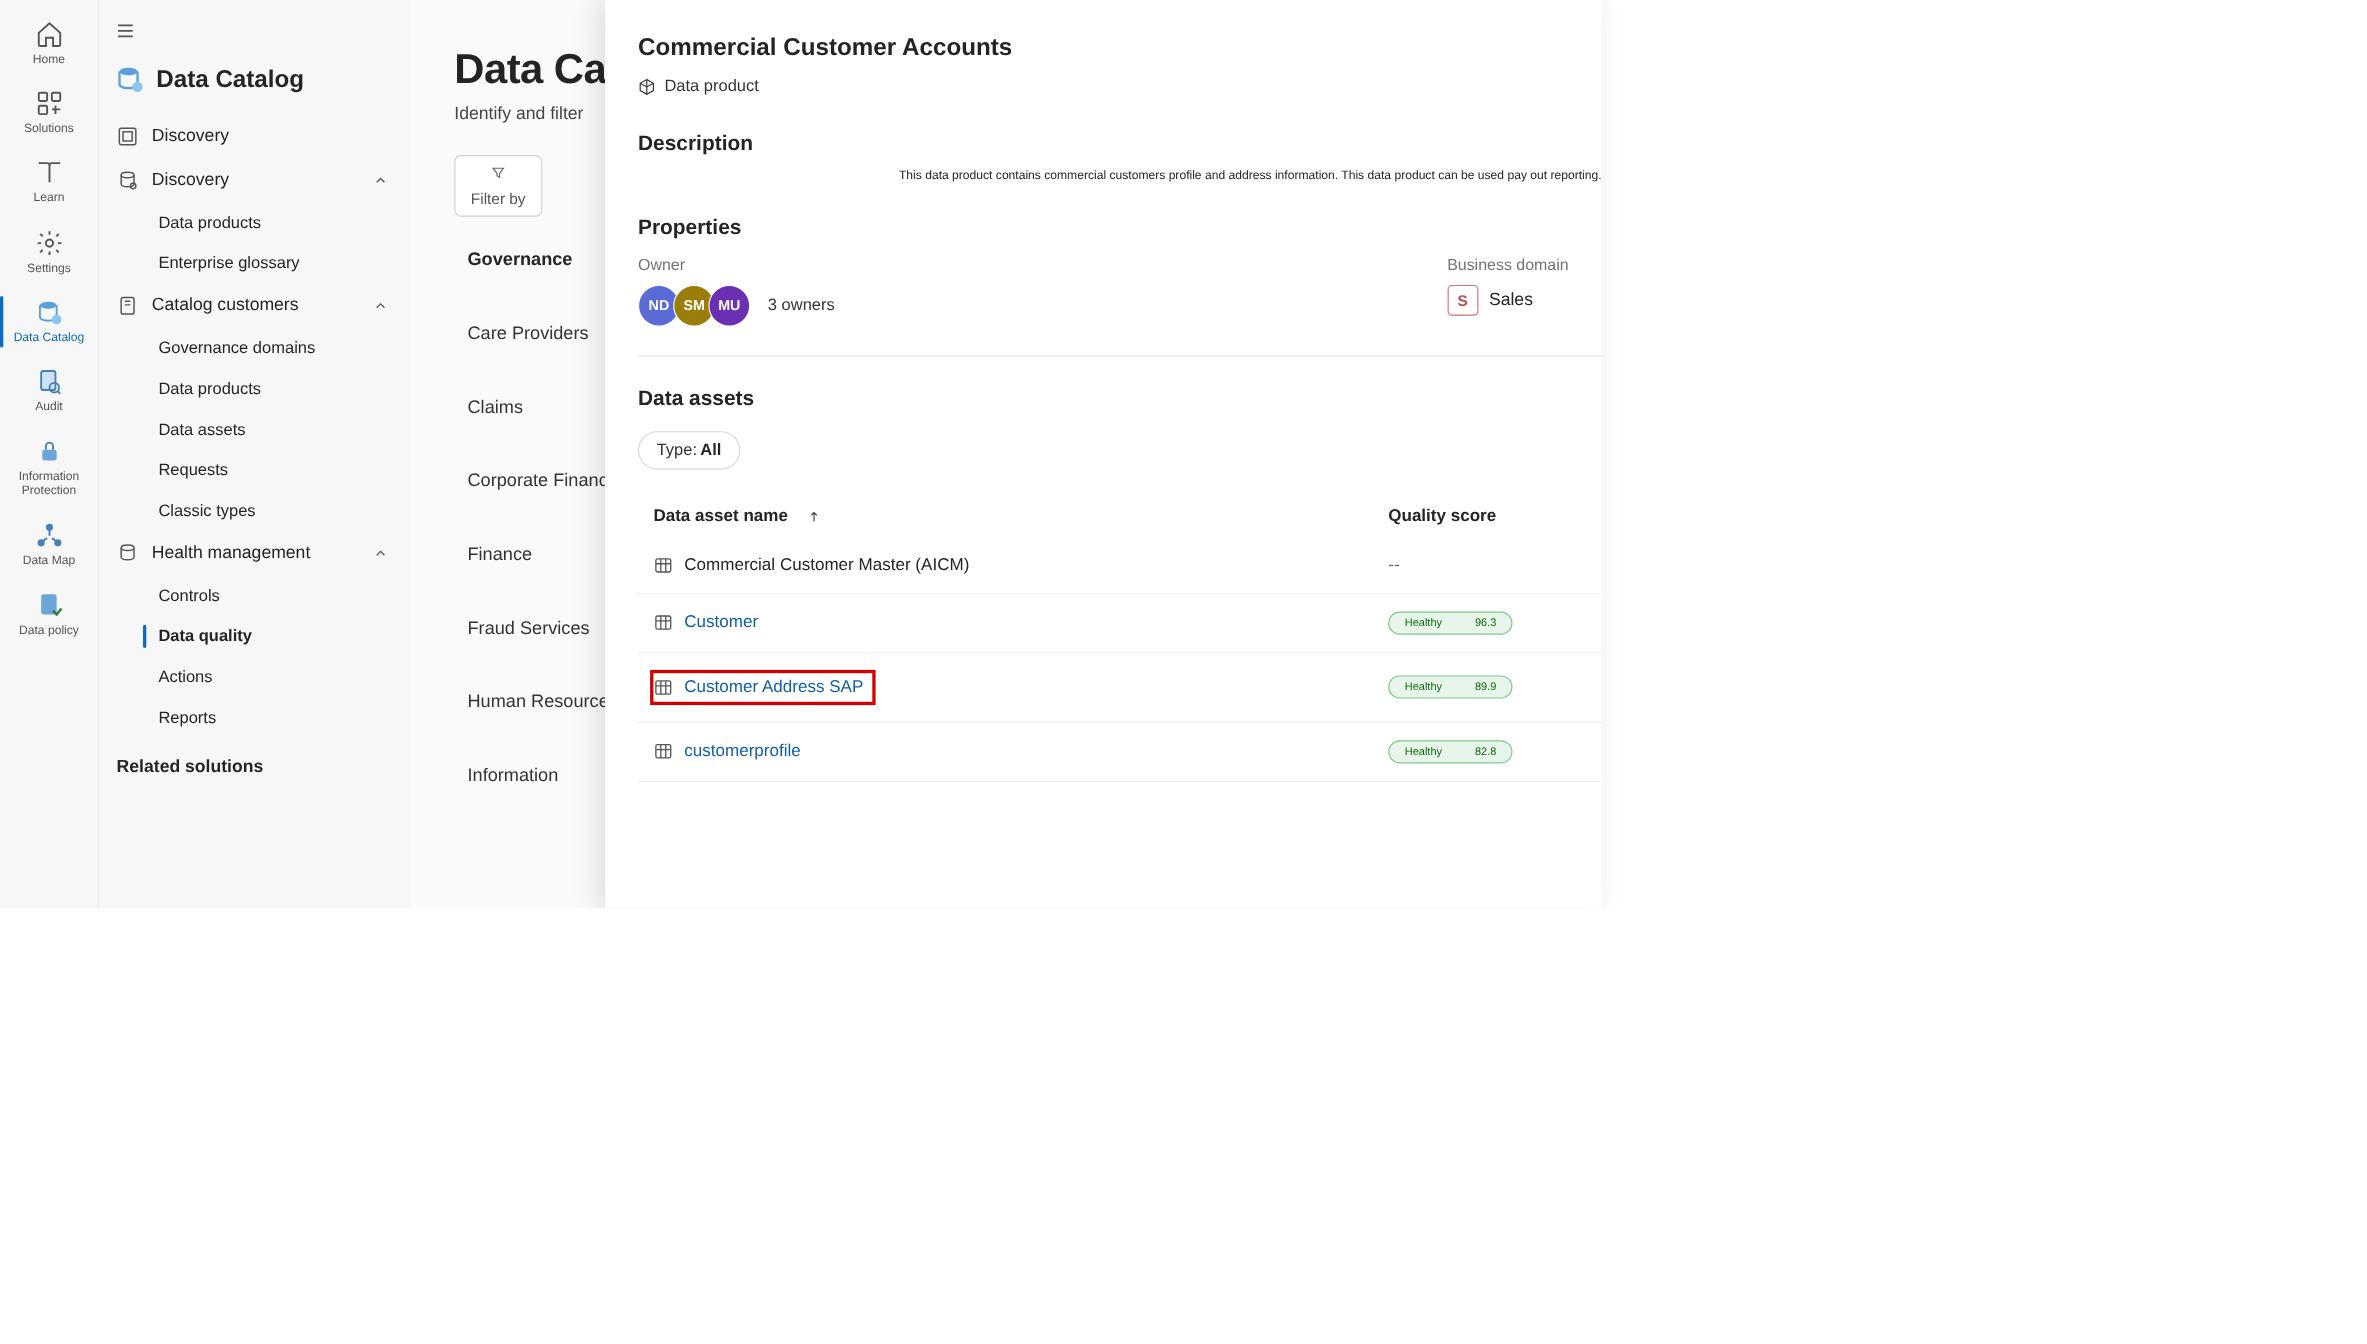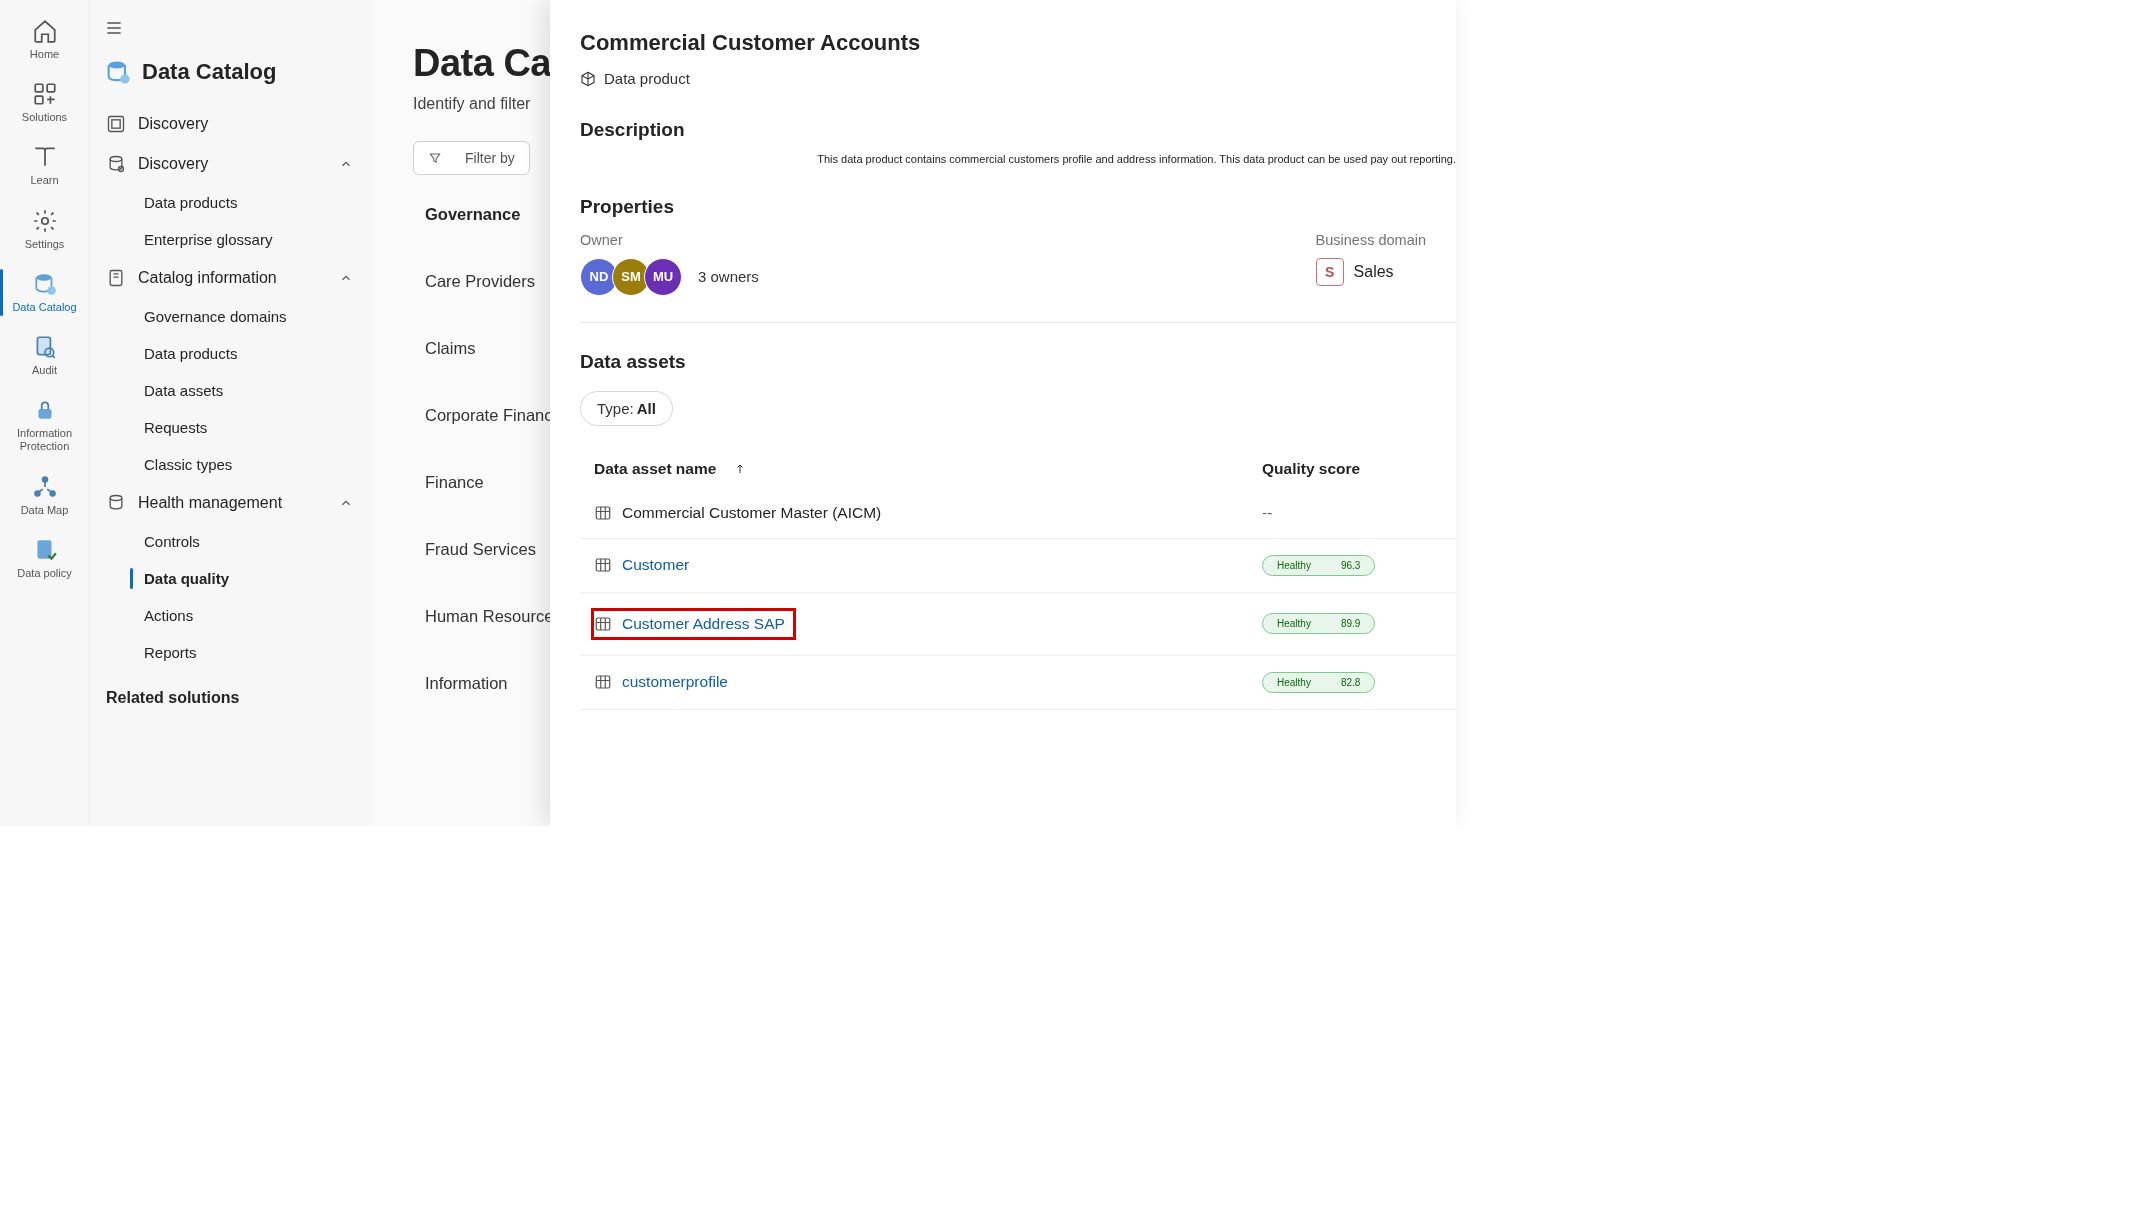--- a/index.html
+++ b/index.html
@@ -26,21 +26,21 @@
 .nav-item .nv-icon { width: 20px; height: 20px; display: flex; align-items: center; justify-content: center; }
 .nav-item .chev { margin-left: auto; }
 .nav-item.active { position: relative; font-weight: 600; }
 .nav-item.active::before { content: ''; position: absolute; left: 34px; top: 8px; bottom: 8px; width: 3px; background: #0f6cbd; border-radius: 2px; }
 .nav-section-label { font-size: 16px; font-weight: 600; padding: 18px 10px 6px; color: #242424; }
 
 
 .main { flex: 1; position: relative; background: #fafafa; padding: 42px 0 0 40px; }
 .main h1 { font-size: 38px; font-weight: 600; color: #242424; letter-spacing: -0.5px; }
 .main .subtitle { font-size: 16px; color: #444; margin-top: 10px; }
-.filter-pill { margin-top: 28px; border: 1px solid #d0d0d0; border-radius: 6px; padding: 8px 14px; display: inline-flex; align-items: center; gap: 23px; font-size: 14px; color: #555; background: #fff; }
+.filter-pill { margin-top: 28px; border: 1px solid #d0d0d0; border-radius: 6px; padding: 8px 14px; display: inline-flex; align-items: center; gap: 8px; font-size: 14px; color: #555; background: #fff; flex-direction: column; }
 .gov-list { margin-top: 20px; }
 .gov-item { padding: 24px 0 24px 12px; font-size: 16.5px; color: #333; }
 .gov-item:first-child { font-weight: 600; color: #242424; padding-top: 10px; }
 
 
 .details { position: absolute; left: 550px; top: 0; right: 0; bottom: 0; background: #fff; box-shadow: -6px 0 24px rgba(0,0,0,0.12); padding: 30px 0 0 30px; overflow: hidden; }
 .details h2 { font-size: 22px; font-weight: 600; }
 .prod-type { display: inline-flex; align-items: center; gap: 8px; margin-top: 14px; font-size: 15px; color: #333; }
 .sec-h { font-size: 19px; font-weight: 600; margin-top: 28px; }
 .desc-text { font-size: 11px; color: #242424; margin-top: 10px; line-height: 1.55; text-align: right; }
@@ -217,21 +217,21 @@
         <span>Enterprise glossary</span>
       </div>
 
     <div class="nav-item">
       <span class="nv-icon">
           <svg width="20" height="20" viewBox="0 0 24 24" fill="none" stroke="#555" stroke-width="1.6">
             <rect x="5" y="3" width="14" height="18" rx="2"></rect>
             <path d="M9 7h6M9 11h6"></path>
           </svg>
         </span>
-      <span>Catalog information</span>
+      <span>Catalog customers</span>
       <span class="chev">
           <svg width="14" height="14" viewBox="0 0 24 24" fill="none" stroke="#555" stroke-width="2">
             <path d="M6 15l6-6 6 6"></path>
           </svg>
         </span>
     </div>
     <div class="nav-item lvl2">
         <span>Governance domains</span>
       </div>
     <div class="nav-item lvl2">

